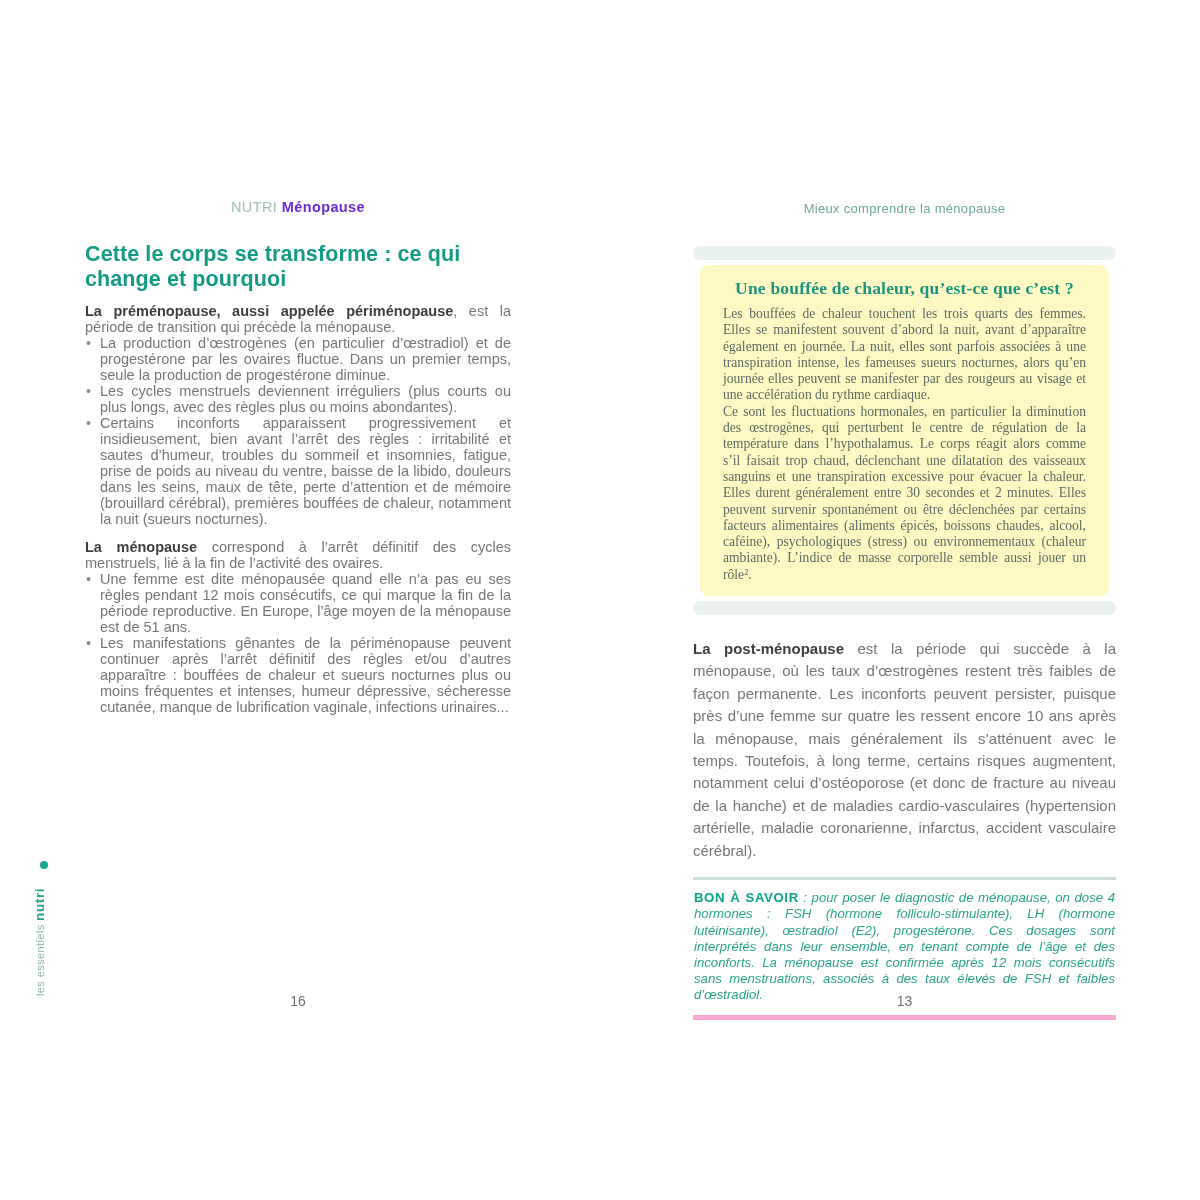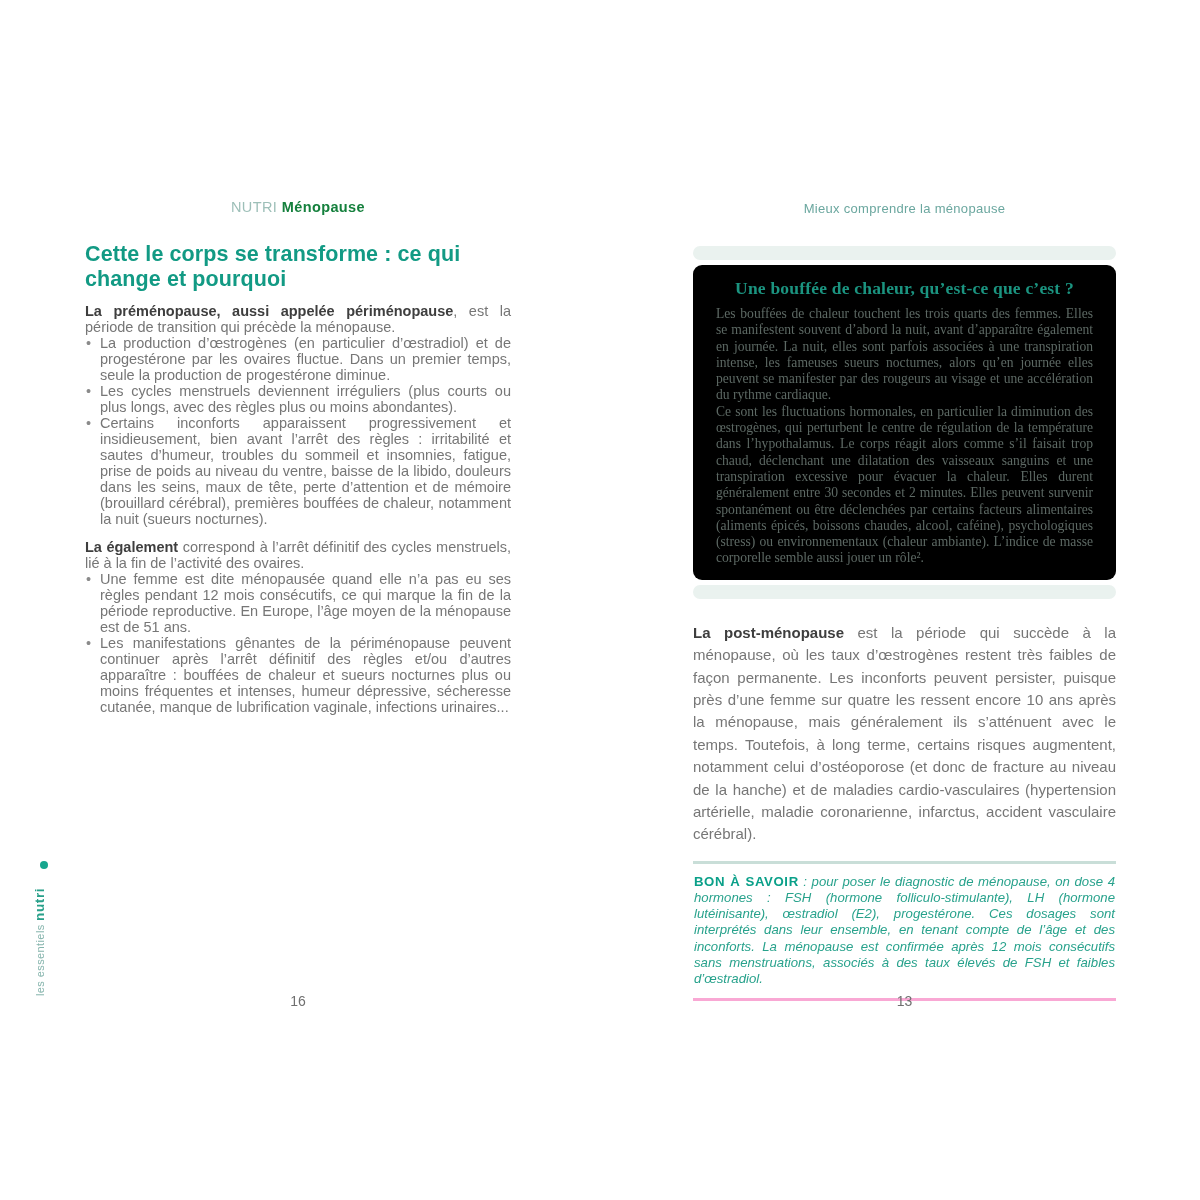--- a/index.html
+++ b/index.html
@@ -17,21 +17,21 @@
   .page-right { left: 693px; width: 423px; }
 
   
   .runhead {
     text-align: center;
     font-size: 14.5px;
     letter-spacing: 0.4px;
     margin: 4px 0 0;
   }
   .runhead .brand-light { color: #9dbfb8; font-weight: 400; }
-  .runhead .brand-bold  { color: #15803d; font-weight: 700; }
+  .runhead .brand-bold  { color: #6d28d9; font-weight: 700; }
   .runhead-right {
     text-align: center;
     color: #6ba79f;
     font-size: 13px;
     letter-spacing: 0.3px;
     margin: 6px 0 0;
   }
 
   
   .section-heading {
@@ -63,23 +63,23 @@
     color: #6f6f6f; font-size: 14px;
   }
 
   
   .callout { margin-top: 30px; }
   .callout-strip {
     height: 14px; border-radius: 9px;
     background: #eaf2ef;
   }
   .callout-card {
-    background: #000000;
+    background: #fef9c3;
     border-radius: 9px;
-    margin: 5px 0;
+    margin: 5px 7px;
     padding: 13px 23px 13px;
   }
   .callout-title {
     font-family: "Liberation Serif", serif;
     color: #1b9480;
     font-size: 17.5px;
     font-weight: 700;
     text-align: center;
     letter-spacing: 0.2px;
     margin: 0 0 7px;
@@ -99,21 +99,21 @@
     color: #767676;
     font-size: 15px;
     line-height: 22.4px;
     text-align: justify;
   }
 
   
   .note {
     margin-top: 14px;
     border-top: 3px solid #c9ded8;
-    border-bottom: 3px solid #f9a8d4;
+    border-bottom: 5px solid #f9a8d4;
     padding: 10px 1px 11px;
     color: #28a28c;
     font-size: 13.2px;
     line-height: 16.2px;
     font-style: italic;
     text-align: justify;
   }
   .note .note-label {
     font-style: normal;
     font-weight: 700;
@@ -160,21 +160,21 @@
 
   <div class="body-col">
     <p><strong class="lead">La préménopause, aussi appelée périménopause</strong><span>, est la période de transition qui précède la ménopause.</span></p>
 
     <ul class="bullets">
       <li>La production d’œstrogènes (en particulier d’œstradiol) et de progestérone par les ovaires fluctue. Dans un premier temps, seule la production de progestérone diminue.</li>
       <li>Les cycles menstruels deviennent irréguliers (plus courts ou plus longs, avec des règles plus ou moins abondantes).</li>
       <li>Certains inconforts apparaissent progressivement et insidieusement, bien avant l’arrêt des règles : irritabilité et sautes d’humeur, troubles du sommeil et insomnies, fatigue, prise de poids au niveau du ventre, baisse de la libido, douleurs dans les seins, maux de tête, perte d’attention et de mémoire (brouillard cérébral), premières bouffées de chaleur, notamment la nuit (sueurs nocturnes).</li>
     </ul>
 
-    <p class="spaced"><strong class="lead">La également</strong><span> correspond à l’arrêt définitif des cycles menstruels, lié à la fin de l’activité des ovaires.</span></p>
+    <p class="spaced"><strong class="lead">La ménopause</strong><span> correspond à l’arrêt définitif des cycles menstruels, lié à la fin de l’activité des ovaires.</span></p>
 
     <ul class="bullets">
       <li>Une femme est dite ménopausée quand elle n’a pas eu ses règles pendant 12 mois consécutifs, ce qui marque la fin de la période reproductive. En Europe, l’âge moyen de la ménopause est de 51 ans.</li>
       <li>Les manifestations gênantes de la périménopause peuvent continuer après l’arrêt définitif des règles et/ou d’autres apparaître : bouffées de chaleur et sueurs nocturnes plus ou moins fréquentes et intenses, humeur dépressive, sécheresse cutanée, manque de lubrification vaginale, infections urinaires...</li>
     </ul>
   </div>
 
   <div class="pagenum">16</div>
 </div>
 

